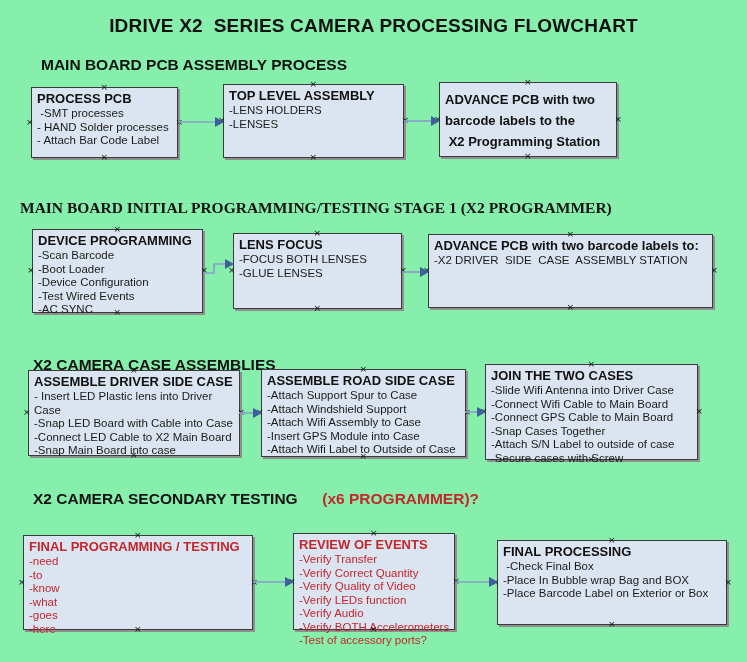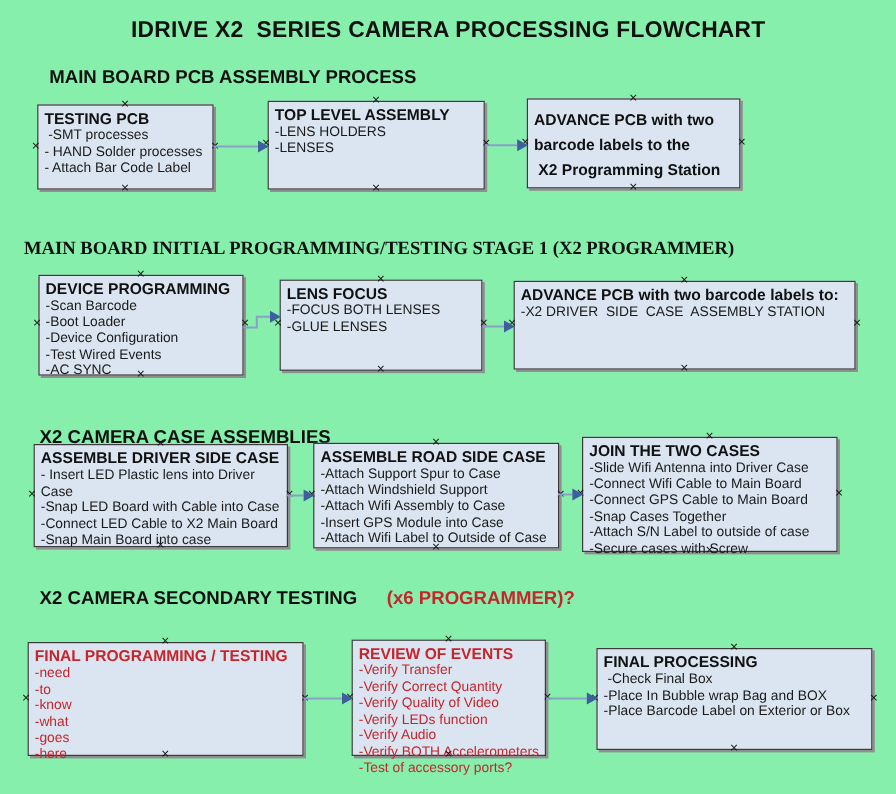--- a/index.html
+++ b/index.html
@@ -72,21 +72,21 @@
   <div class="heading h1">MAIN BOARD PCB ASSEMBLY PROCESS</div>
   <div class="heading h2">MAIN BOARD INITIAL PROGRAMMING/TESTING STAGE 1 (X2 PROGRAMMER)</div>
   <div class="heading h3">X2 CAMERA CASE ASSEMBLIES</div>
   <div class="heading h4"><span>X2 CAMERA SECONDARY TESTING  </span><span class="red-part">(x6 PROGRAMMER)?</span></div>
 
   <div class="box b0">
     <span class="anchor t">×</span>
       <span class="anchor b">×</span>
       <span class="anchor l">×</span>
       <span class="anchor r">×</span>
-    <div class="box-title">TESTING PCB</div>
+    <div class="box-title">PROCESS PCB</div>
     <div class="box-item"> -SMT processes</div>
     <div class="box-item">- HAND Solder processes</div>
     <div class="box-item">- Attach Bar Code Label</div>
   </div>
 
   <div class="box b1">
     <span class="anchor t">×</span>
       <span class="anchor b">×</span>
       <span class="anchor l">×</span>
       <span class="anchor r">×</span>

